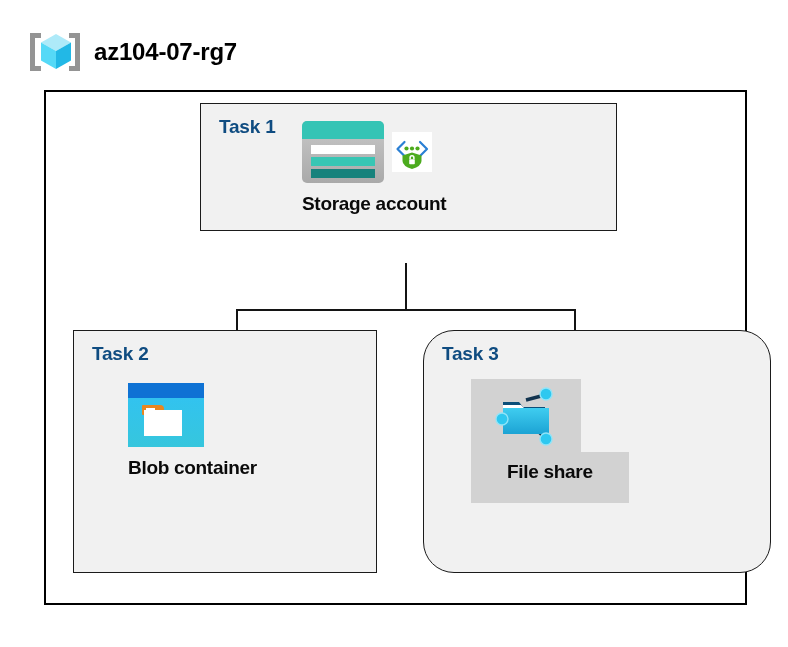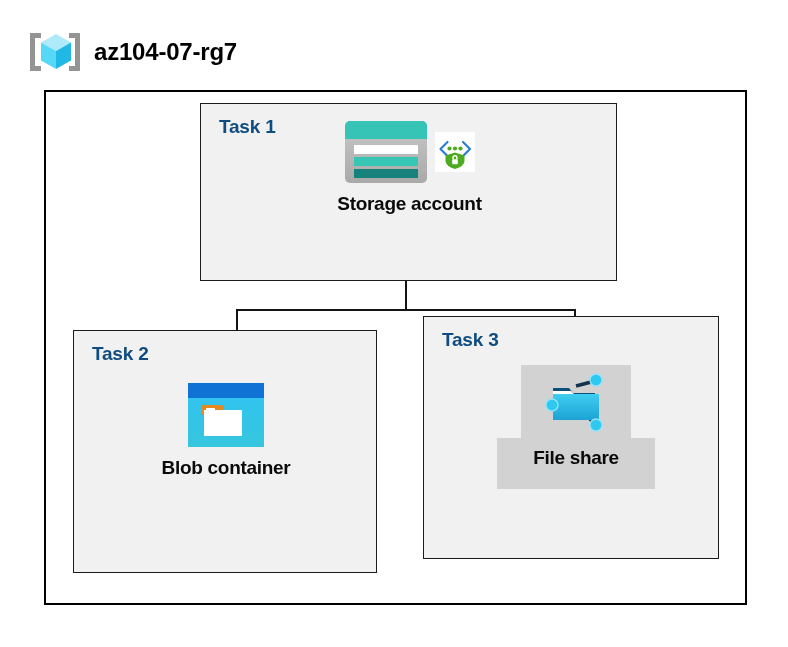--- a/index.html
+++ b/index.html
@@ -52,40 +52,40 @@
     box-sizing: border-box;
   }
 
   
   .task-box {
     position: absolute;
     background: #f1f1f1;
     border: 1.5px solid #1b1b1b;
     box-sizing: border-box;
   }
-  #task-1-box { left: 154px; top: 11px;  width: 417px; height: 178px; }
+  #task-1-box { left: 154px; top: 11px;  width: 417px; height: 128px; }
   #task-2-box { left: 27px;  top: 238px; width: 304px; height: 243px; }
-  #task-3-box { left: 377px; top: 224px; width: 296px; height: 243px; }
+  #task-3-box { left: 377px; top: 238px; width: 348px; height: 243px; border-radius: 31px; }
 
   .task-label {
     position: absolute;
     left: 18px;
     top: 12px;
     font-size: 19px;
     font-weight: bold;
     color: #0f4c81;
     letter-spacing: -0.2px;
   }
 
   
   .node {
     position: absolute;
     display: flex;
     flex-direction: column;
-    align-items: center;
+    align-items: flex-start;
   }
   #node-storage   { left: 101px; top: 17px;  width: 215px; }
   #node-blob      { left: 54px;  top: 52px;  width: 196px; }
   #node-fileshare { left: 47px;  top: 48px;  width: 210px; }
 
   .node-icon-row {
     display: flex;
     align-items: center;
     justify-content: center;
     gap: 8px;

